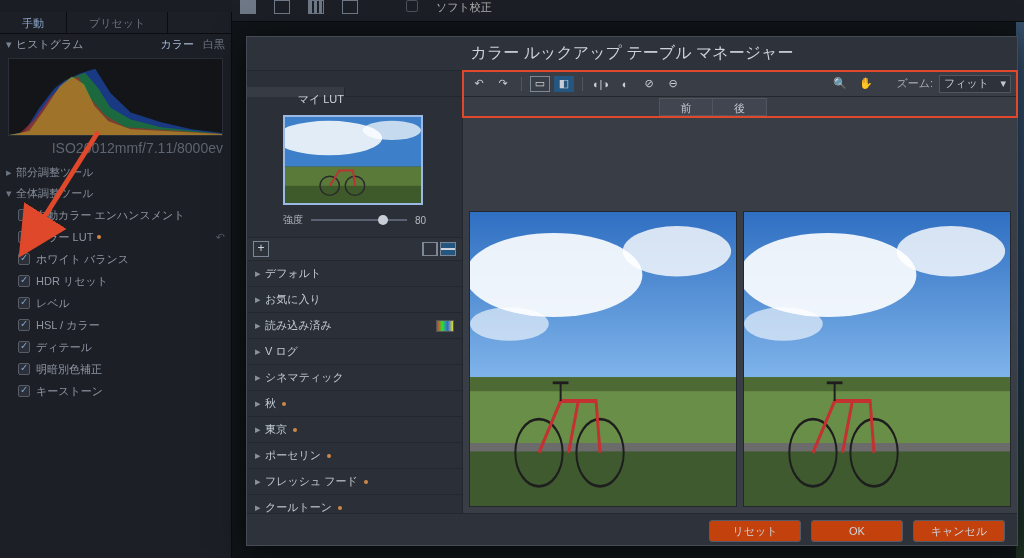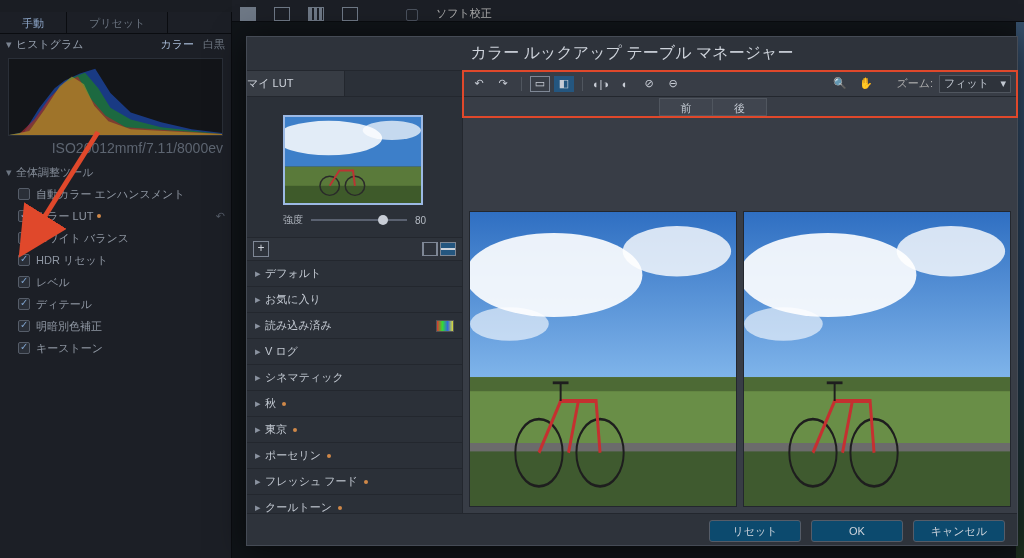--- a/index.html
+++ b/index.html
@@ -24,39 +24,39 @@
 .adj-group { padding:3px 6px; color:#838b97; }
 .adj-group .tri { width:10px; display:inline-block; color:#6c7581; }
 
 .adj-item { display:flex; align-items:center; height:22px; padding:0 6px 0 18px; color:#8f97a3; position:relative; }
 .adj-item input[type=checkbox]{ appearance:none; width:12px; height:12px; border:1px solid #565d69; border-radius:2px; margin-right:6px; position:relative; background:#2a2f38;}
 .adj-item input[type=checkbox]:checked::after{ content:"✓"; position:absolute; top:-2px; left:1px; color:#7ea2cc; font-size:10px; }
 .adj-item .dot { width:4px; height:4px; border-radius:50%; background:#d08848; margin-left:4px; }
 .adj-item .undo { margin-left:auto; color:#555c68; font-size:11px; }
 
 
-.top-bar { position:absolute; left:232px; top:0; right:0; height:22px; background:#1c1f26; border-bottom:1px solid #0a0c10; display:flex; align-items:flex-end; padding:0 8px; gap:18px; }
+.top-bar { position:absolute; left:232px; top:0; right:0; height:22px; background:#1c1f26; border-bottom:1px solid #0a0c10; display:flex; align-items:flex-start; padding:0 8px; gap:18px; }
 .tb-icon { width:16px; height:14px; border:1px solid #6e7886; display:inline-block; }
 .tb-icon.filled { background:#6e7886; }
 .tb-check { width:12px; height:12px; border:1px solid #4a515d; border-radius:2px; }
 
 
 .modal-back { position:absolute; left:232px; top:22px; right:0; bottom:0; background:rgba(10,12,16,.55); }
 .bg-strip { position:absolute; right:0; top:22px; width:8px; height:536px; background:linear-gradient(180deg,#6b9fd8 0%,#3c6ea5 60%,#365a2f 100%); }
 
 .modal { position:absolute; left:246px; top:36px; width:772px; height:510px; background:#2e333b; border:1px solid #454b55; box-shadow:0 4px 30px rgba(0,0,0,.6); }
 
 .modal-title { text-align:center; color:#cfd4dc; padding:6px 0; font-size:16px; border-bottom:1px solid #23272e; }
 
 .modal-body { display:flex; height:442px; }
 .m-left { width:216px; background:#2b3038; display:flex; flex-direction:column; border-right:1px solid #23272e; }
 .m-right { flex:1; background:#383d46; display:flex; flex-direction:column; position:relative; }
 
 .mytab-row { display:flex; height:26px; border-bottom:1px solid #23272e; }
-.mytab { width:98px; text-align:left; padding:5px 0; background:#373c44; color:#cfd4dc; border-right:1px solid #23272e; }
+.mytab { width:98px; text-align:right; padding:5px 0; background:#373c44; color:#cfd4dc; border-right:1px solid #23272e;margin-top:16px; }
 
 .thumb-wrap { padding:18px 0 0 36px; }
 .thumb { width:140px; height:90px; border:2px solid #9cb9e4; }
 .strength-row { display:flex; align-items:center; gap:8px; padding:8px 36px 10px; color:#b4bac3; font-size:10px; }
 .slider { flex:1; height:2px; background:#5a6170; position:relative; }
 .slider .knob { position:absolute; top:-4px; width:10px; height:10px; border-radius:50%; background:#c8cdd6; }
 
 .cat-bar { display:flex; align-items:center; height:24px; padding:0 6px; border-top:1px solid #23272e; border-bottom:1px solid #23272e; background:#2e333b; }
 .add-box { width:16px; height:16px; border:1px solid #7e8795; color:#cfd4dc; text-align:center; line-height:13px; font-size:12px; }
 .cat-bar .sp { flex:1; }
@@ -85,21 +85,21 @@
 .red-box { position:absolute; border:2px solid #e0482b; pointer-events:none; }
 
 .ba-row { height:20px; display:flex; justify-content:flex-end; align-items:center; gap:0; padding-right:250px; }
 .ba-btn { width:54px; height:18px; background:#40454f; color:#c3c9d2; text-align:center; line-height:18px; font-size:11px; border:1px solid #50565f; }
 .ba-btn+.ba-btn{border-left:none;}
 
 .compare { flex:1; display:flex; gap:6px; padding:94px 6px 6px; }
 .c-img { flex:1; border:1px solid #23272e; }
 
 .modal-foot { height:34px; border-top:1px solid #23272e; display:flex; align-items:center; justify-content:flex-end; gap:10px; padding:0 12px; }
-.btn { width:92px; height:22px; background:#0c4a6e; border:1px solid #555c68; color:#cfd4dc; text-align:center; line-height:20px; border-radius:3px; cursor:pointer; }
+.btn { width:92px; height:22px; background:#c2410c; border:1px solid #555c68; color:#cfd4dc; text-align:center; line-height:20px; border-radius:3px; cursor:pointer; }
 
 
 .arrow { position:absolute; left:28px; top:132px; pointer-events:none; }
 .arrow svg { overflow:visible; }
 
 
 .scene { width:100%; height:100%; display:block; }
 </style>
 </head>
 <body>
@@ -127,20 +127,21 @@
     </svg>
   </div>
   <div class="histo-labels">
     <span>ISO200</span>
     <span>12mm</span>
     <span>f/7.1</span>
     <span>1/800</span>
     <span>0ev</span>
   </div>
 
+  <div class="adj-group"><span class="tri">▸</span><span>部分調整ツール</span></div>
   <div class="adj-group"><span class="tri">▾</span><span>全体調整ツール</span></div>
 
   <div class="adj-list">
     <div class="adj-item">
         <input type="checkbox" style="">
         <span>自動カラー エンハンスメント</span>
       </div>
     <div class="adj-item">
         <input type="checkbox" checked="" style="">
         <span>カラー LUT</span>
@@ -151,20 +152,24 @@
         <input type="checkbox" checked="" style="">
         <span>ホワイト バランス</span>
       </div>
     <div class="adj-item">
         <input type="checkbox" checked="" style="">
         <span>HDR リセット</span>
       </div>
     <div class="adj-item">
         <input type="checkbox" checked="" style="">
         <span>レベル</span>
+      </div>
+    <div class="adj-item">
+        <input type="checkbox" checked="" style="">
+        <span>HSL / カラー</span>
       </div>
     <div class="adj-item">
         <input type="checkbox" checked="" style="">
         <span>ディテール</span>
       </div>
     <div class="adj-item">
         <input type="checkbox" checked="" style="">
         <span>明暗別色補正</span>
       </div>
     <div class="adj-item">

